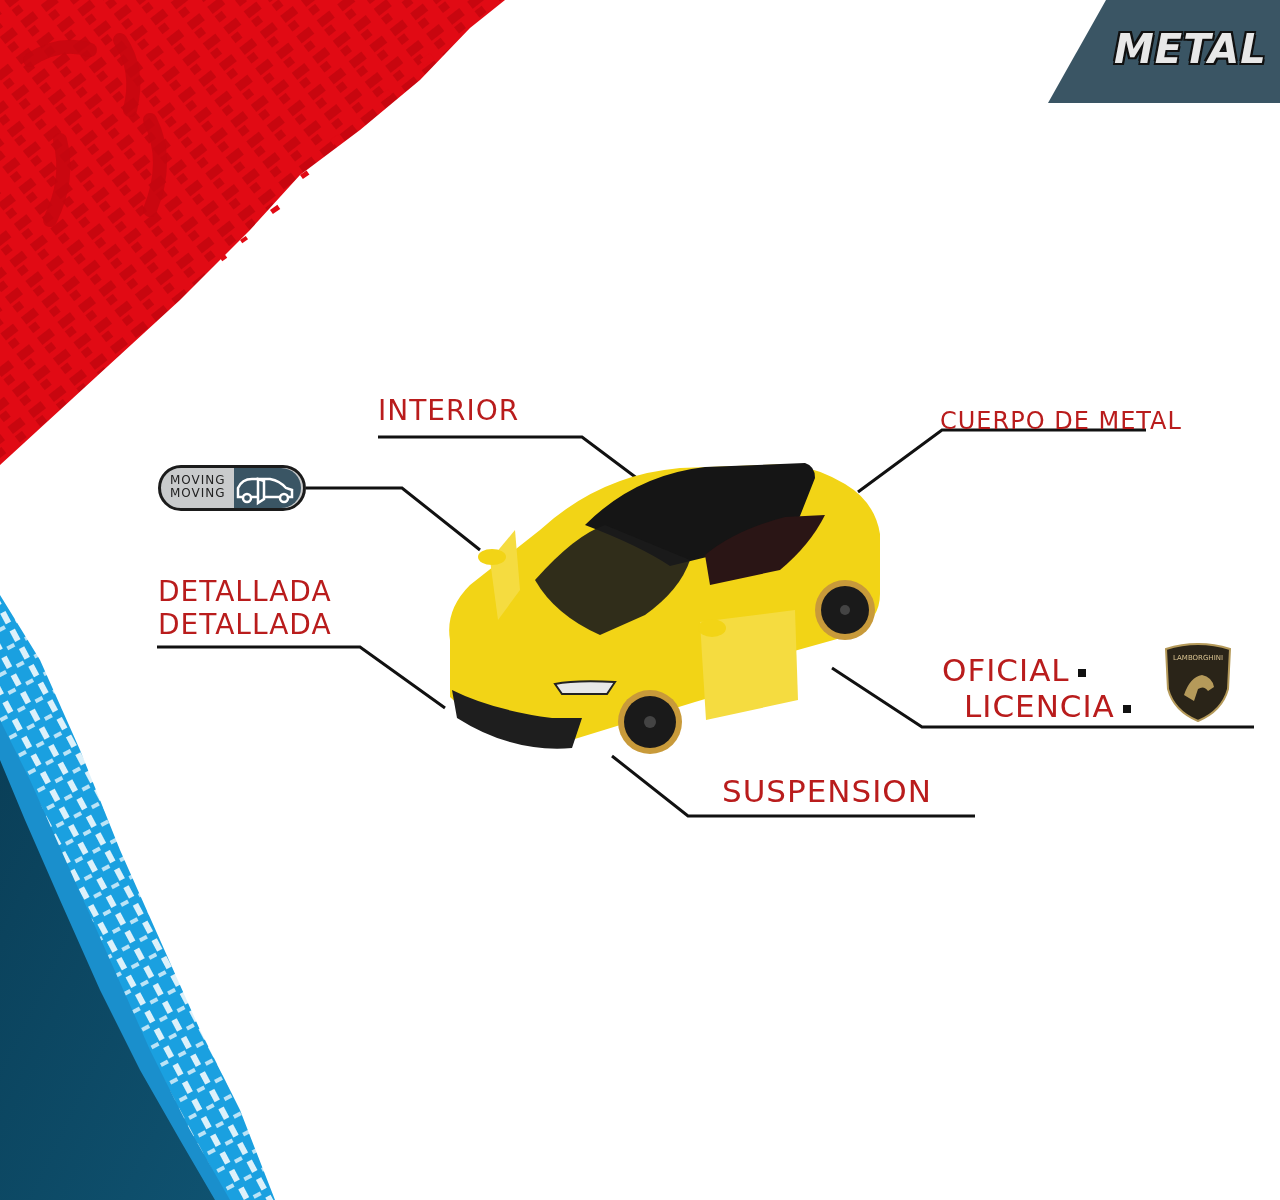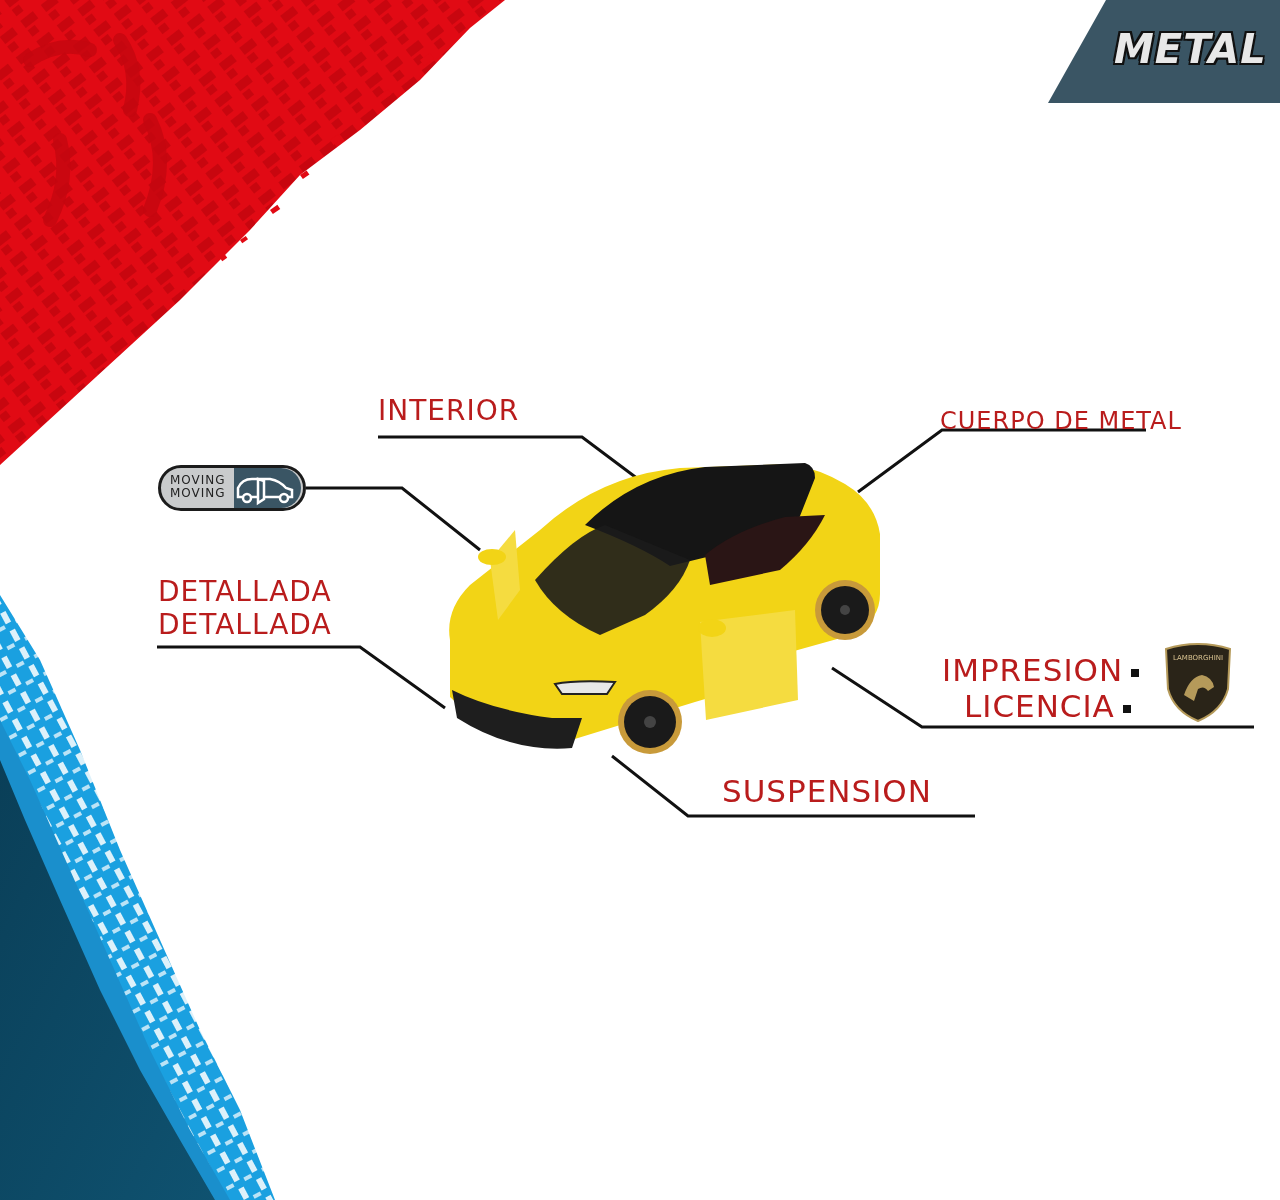--- a/index.html
+++ b/index.html
@@ -117,21 +117,21 @@
     <circle cx="845" cy="610" r="30" fill="#c89a3a"></circle>
     <circle cx="845" cy="610" r="24" fill="#1a1a1a"></circle>
     <circle cx="845" cy="610" r="5" fill="#444"></circle>
   </g>
 </svg>
 
 <div class="label" style="left:378px; top:397px; font-size:28px;">INTERIOR</div>
 <div class="label" style="left:940px; top:409px; font-size:24px;">CUERPO DE METAL</div>
 <div class="label" style="left:158px; top:578px; font-size:28px;">DETALLADA</div>
 <div class="label" style="left:158px; top:611px; font-size:28px;text-align:center;">DETALLADA</div>
-<div class="label" style="left:942px; top:655px; font-size:31px;"><span>IMPRESION</span><span class="square"></span></div>
+<div class="label" style="left:942px; top:655px; font-size:31px;"><span>OFICIAL</span><span class="square"></span></div>
 <div class="label" style="left:964px; top:691px; font-size:31px;"><span>LICENCIA</span><span class="square"></span></div>
 <div class="label" style="left:722px; top:776px; font-size:31px;">SUSPENSION</div>
 
 <svg class="logo" viewBox="0 0 72 80">
   <path d="M4,6 q32,-10 64,0 l-2,40 q-6,22 -30,32 q-24,-10 -30,-32 z" fill="#2a2418" stroke="#b59a5a" stroke-width="2"></path>
   <text x="36" y="17" font-size="7" fill="#d8c290" text-anchor="middle" font-family="DejaVu Sans, sans-serif">LAMBORGHINI</text>
   <path d="M22,52 q6,-18 18,-20 q10,2 12,12 l-6,4 q-4,-6 -10,-2 l-4,12 z" fill="#b59a5a"></path>
 </svg>
 
 </body></html>

